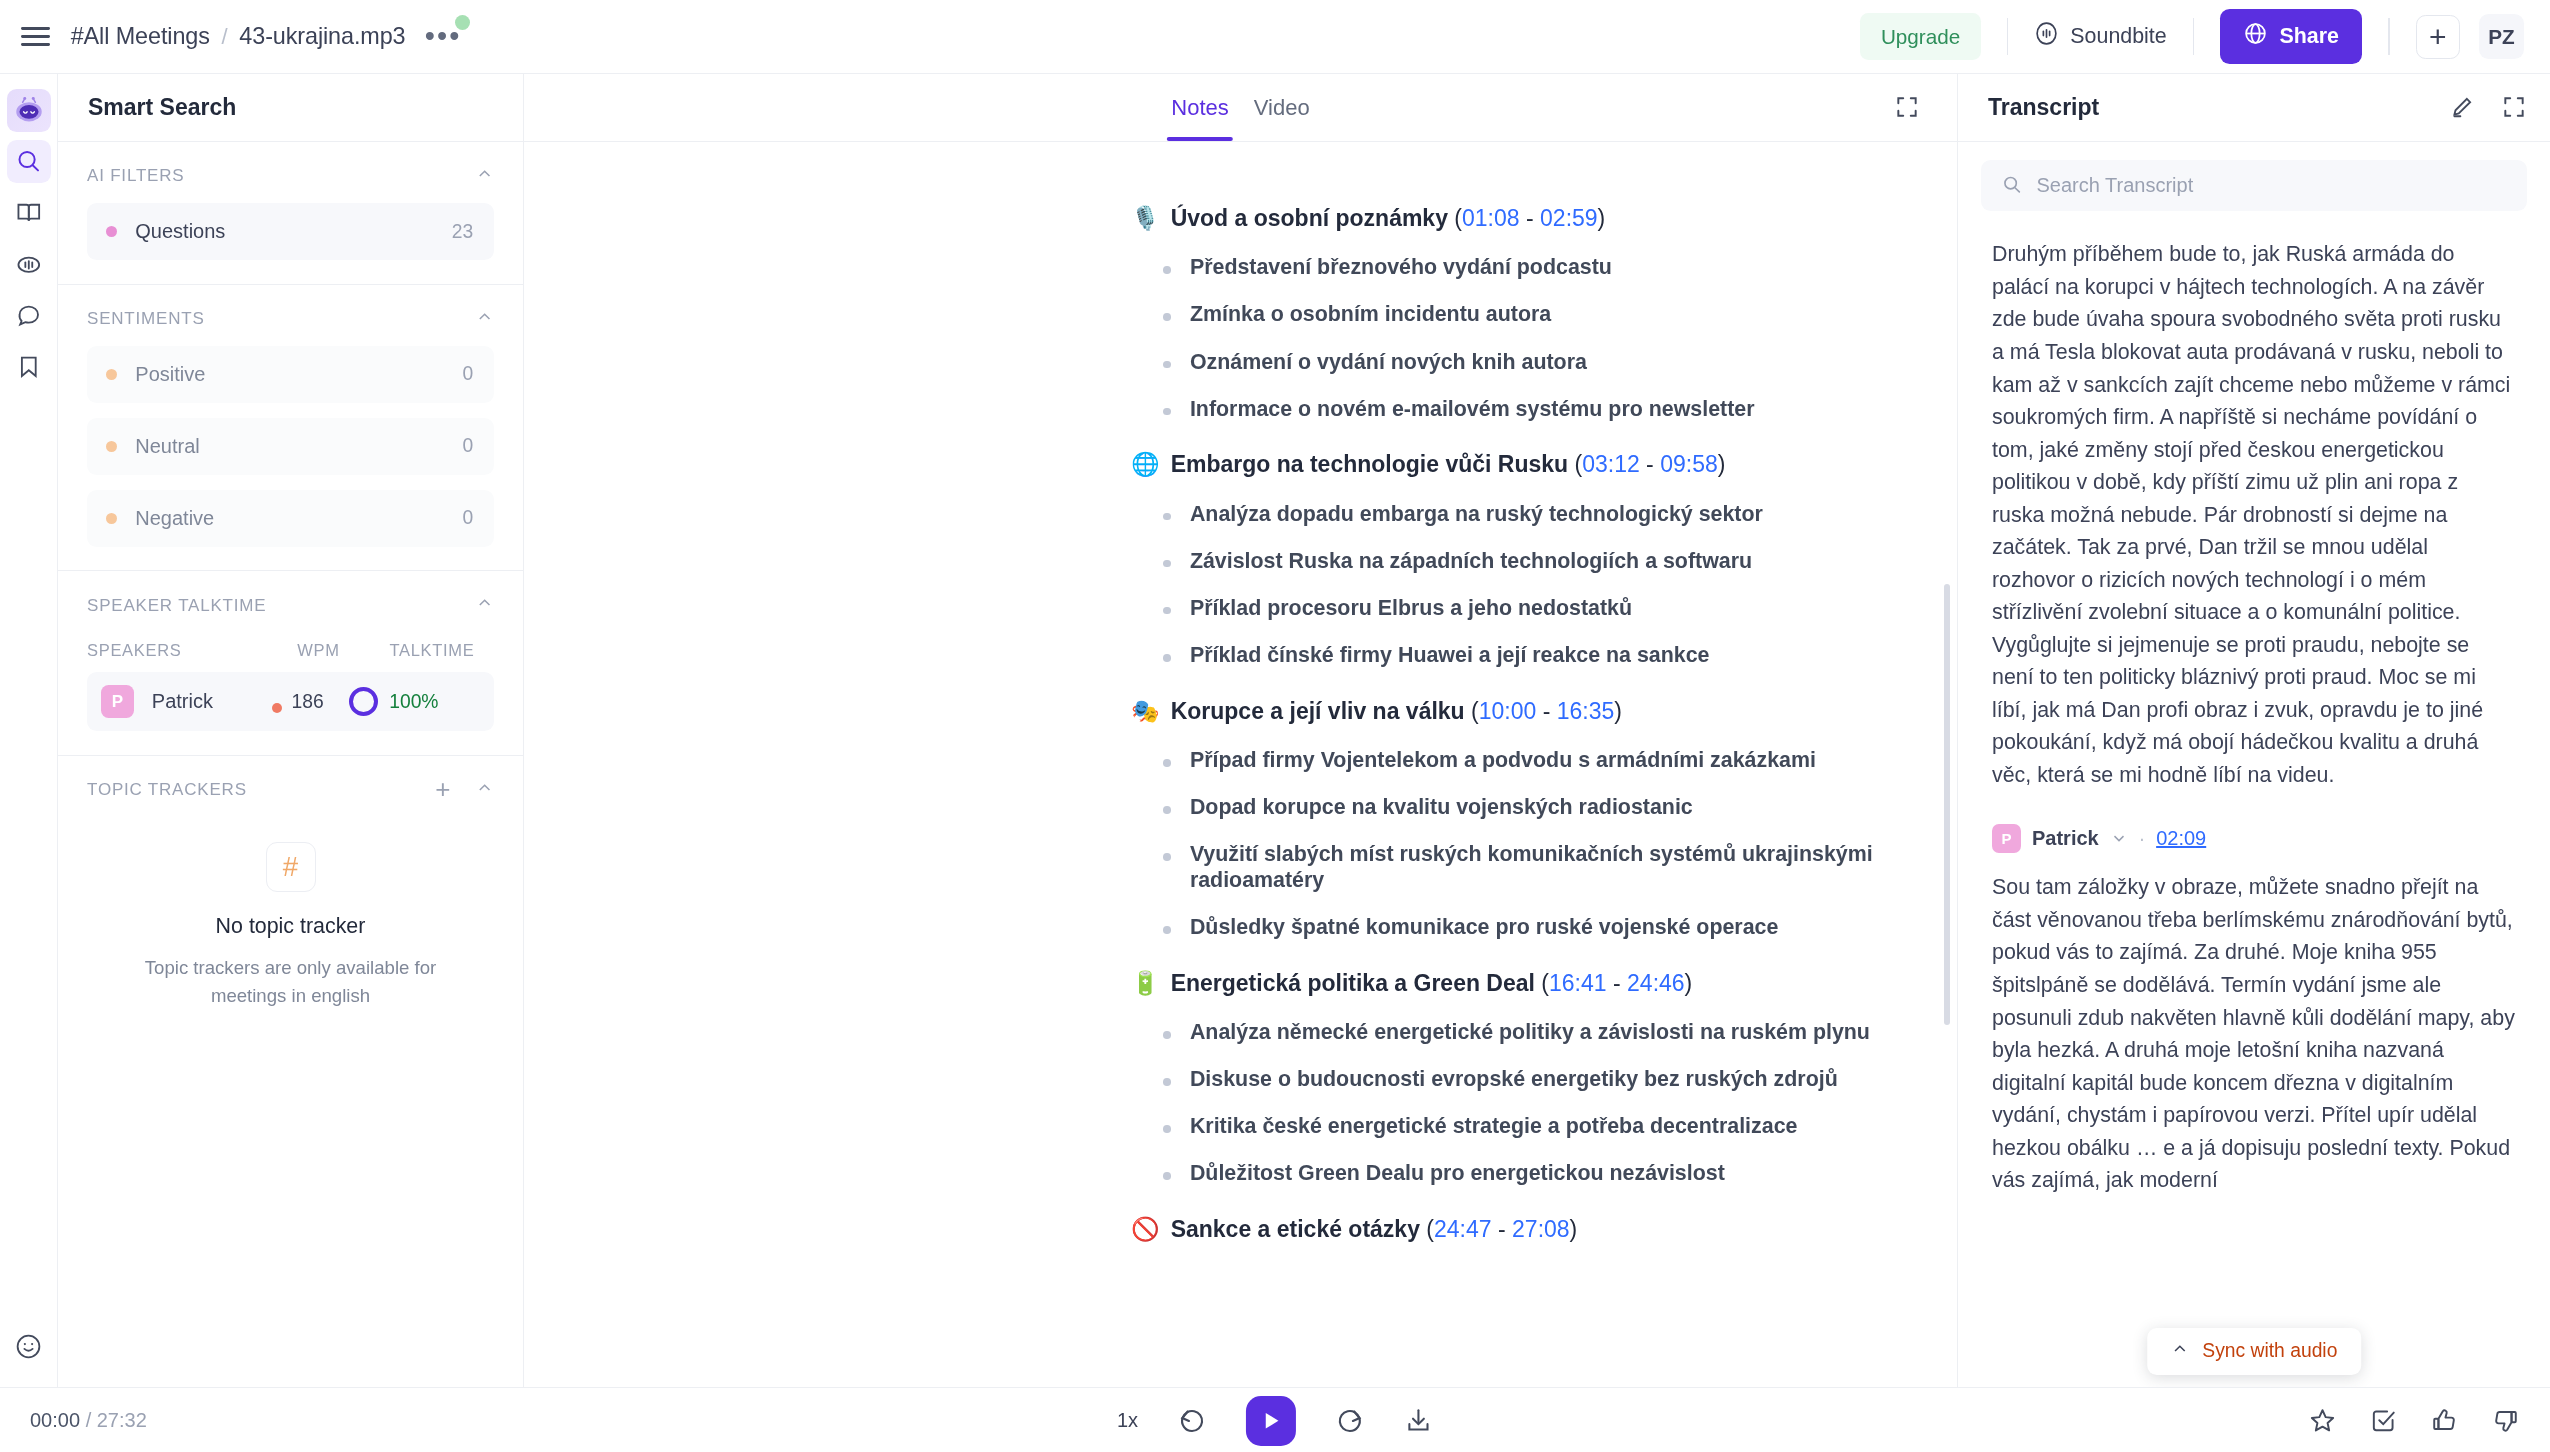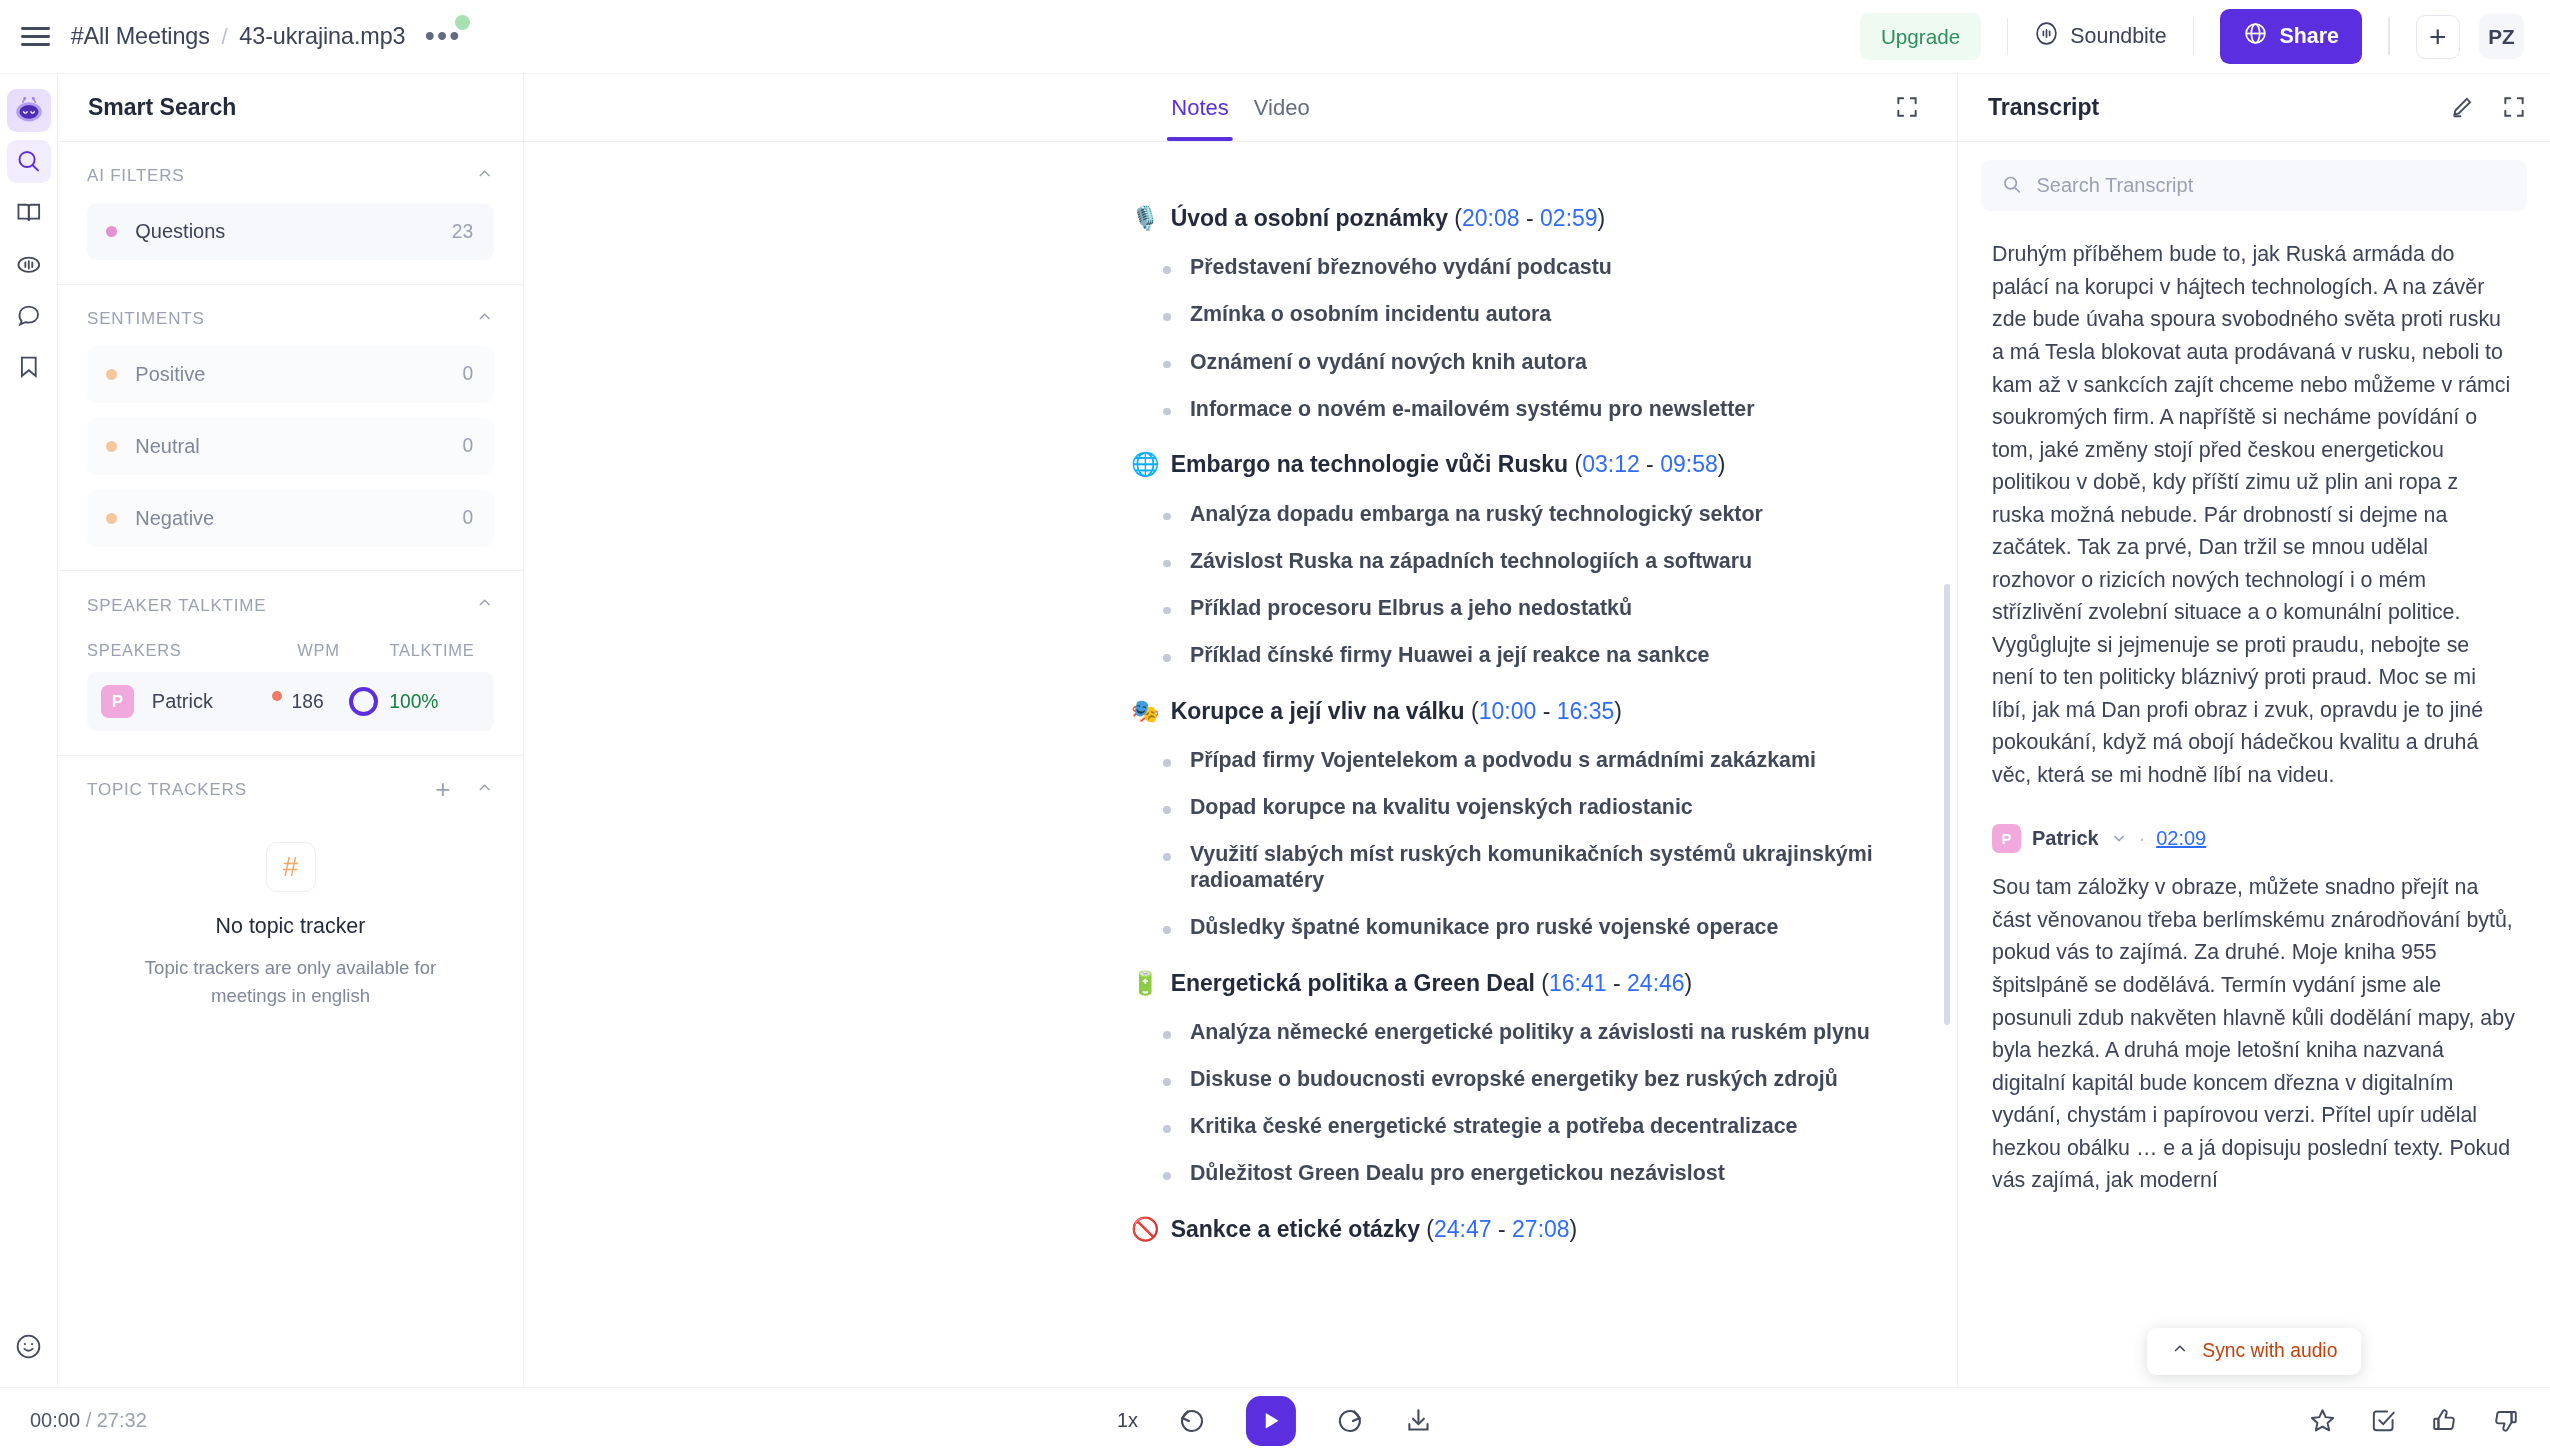--- a/index.html
+++ b/index.html
@@ -78,21 +78,21 @@
   .filter-label { font-size:20px; color:#3c4257; }
   .filter-label.muted { color:#7f8798; }
   .filter-count { margin-left:auto; font-size:19.3px; color:#9aa1b2;}
   .tbl-head { display:flex; align-items:center; margin-top: 23.4px; font-size:16.5px; color:#9aa1b2; letter-spacing:0.7px;}
   .tbl-head .c1 { flex:1; }
   .tbl-head .c2 { width: 103px; text-align:center;}
   .tbl-head .c3 { width: 124px; text-align:center;}
   .spk-row { display:flex; align-items:center; height: 59px; background:#f7f8fb; border-radius:9.6px; margin-top: 12.4px; padding: 0 13.8px 0 13.8px;}
   .spk-ava { width:33px; height:33px; border-radius:7.6px; background:#f0a8dd; color:#fff; display:flex; align-items:center; justify-content:center; font-size:17px; font-weight:bold;}
   .spk-name { font-size:20px; color:#3c4257; margin-left:18px; flex:1;}
-  .spk-wpm { width:103px; display:flex; align-items:flex-start; justify-content:center; gap:9.6px; font-size:19.3px; color:#3c4257;}
+  .spk-wpm { width:103px; display:flex; align-items:flex-end; justify-content:center; gap:9.6px; font-size:19.3px; color:#3c4257;}
   .spk-wpm .d { width:10.3px; height:10.3px; border-radius:50%; background:#f07a63;}
   .spk-talk { width:131px; display:flex; align-items:center; justify-content:flex-start; gap:11px; font-size:19.3px; color:#15803d;}
   .ring { width:29px; height:29px; border-radius:50%; border:4.1px solid #5b2fe0; }
   .empty-topic { padding: 40px 0 48px 0; display:flex; flex-direction:column; align-items:center; }
   .hash-box { width:50px; height:50px; border:1.4px solid #eceef3; border-radius:11px; display:flex; align-items:center; justify-content:center; font-size:27.6px; color:#f0a868;}
   .empty-title { font-size:21.4px; color:#232a3b; margin-top: 22px;}
   .empty-sub { font-size:18.6px; color:#7f8798; margin-top:15px; text-align:center; line-height: 1.5; width: 358px;}
 
   
   .center { flex: 1; display:flex; flex-direction:column; min-width:0; background:#fff; position:relative; }
@@ -380,21 +380,21 @@
       </div>
 
       <div class="notes-scroll">
         <div class="notes-inner">
 
           <div class="note-sec">
             <div class="note-h">
               <span class="emo">🎙️</span>
               <span>Úvod a osobní poznámky</span>
               <span class="paren">&nbsp;(</span>
-                <span class="ts">20:08</span>
+                <span class="ts">01:08</span>
                 <span class="paren">&nbsp;-&nbsp;</span>
                 <span class="ts">02:59</span>
                 <span class="paren">)</span>
             </div>
             <div class="bul">
                 <span class="b"></span>
                 <span class="t">Představení březnového vydání podcastu</span>
               </div>
             <div class="bul">
                 <span class="b"></span>

